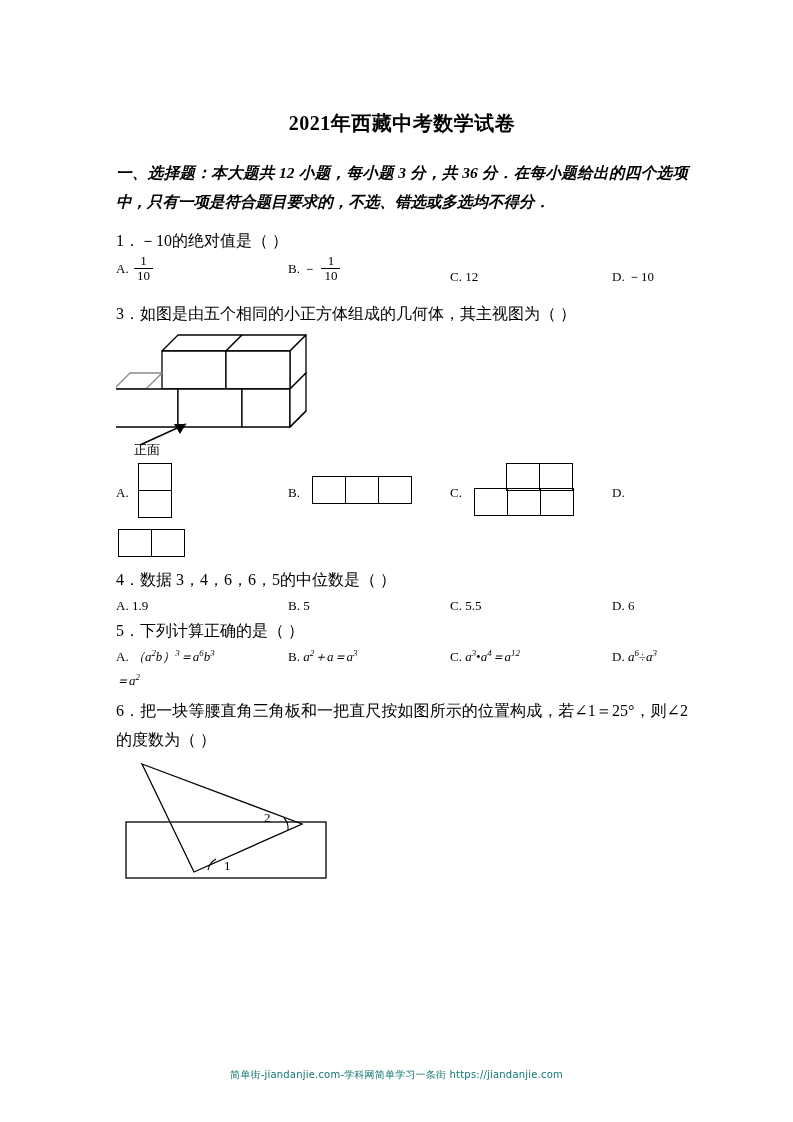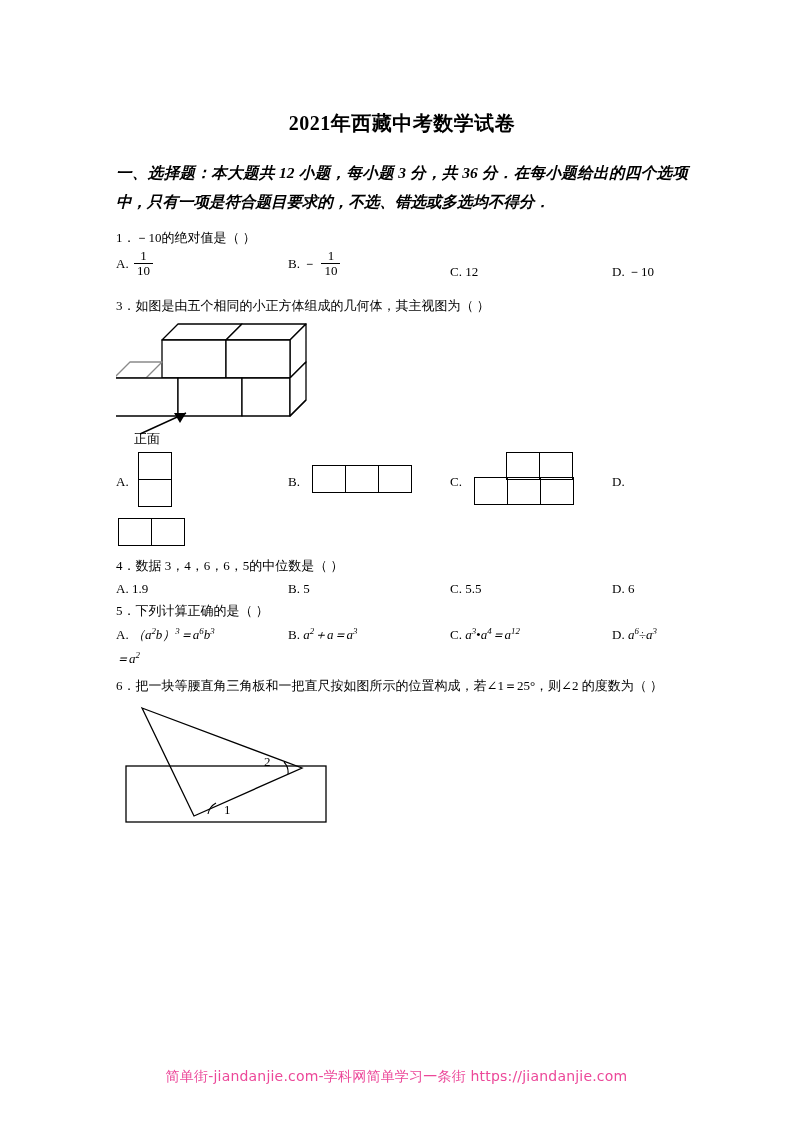--- a/index.html
+++ b/index.html
@@ -38,21 +38,21 @@
   }
   .section-head {
     font-size: 15.5px;
     font-weight: bold;
     line-height: 1.85;
     margin: 0 0 10px 0;
     text-align: justify;
     font-style: italic;
   }
   .q {
-    font-size: 13px;
+    font-size: 16px;
     line-height: 1.82;
     margin: 0;
     text-align: justify;
   }
   .q-block { margin-bottom: 2px; }
   .opts {
     font-size: 13px;
     position: relative;
     line-height: 1.8;
     height: 20px;
@@ -106,22 +106,22 @@
   .lbl {
     position: absolute;
     font-size: 13px;
   }
   .watermark {
     position: absolute;
     left: 0;
     right: 0;
     top: 1068px;
     text-align: center;
-    font-size: 14px;
-    color: #ec4899;
+    font-size: 10px;
+    color: #0f766e;
     font-family: "DejaVu Sans", sans-serif;
     letter-spacing: 0.2px;
   }
   .cube-wrap { position: absolute; left: 0px; top: 0px; }
   .zhengmian {
     position: absolute;
     font-size: 13px;
     font-family: "Liberation Serif", "DejaVu Serif", serif;
   }
 </style>

